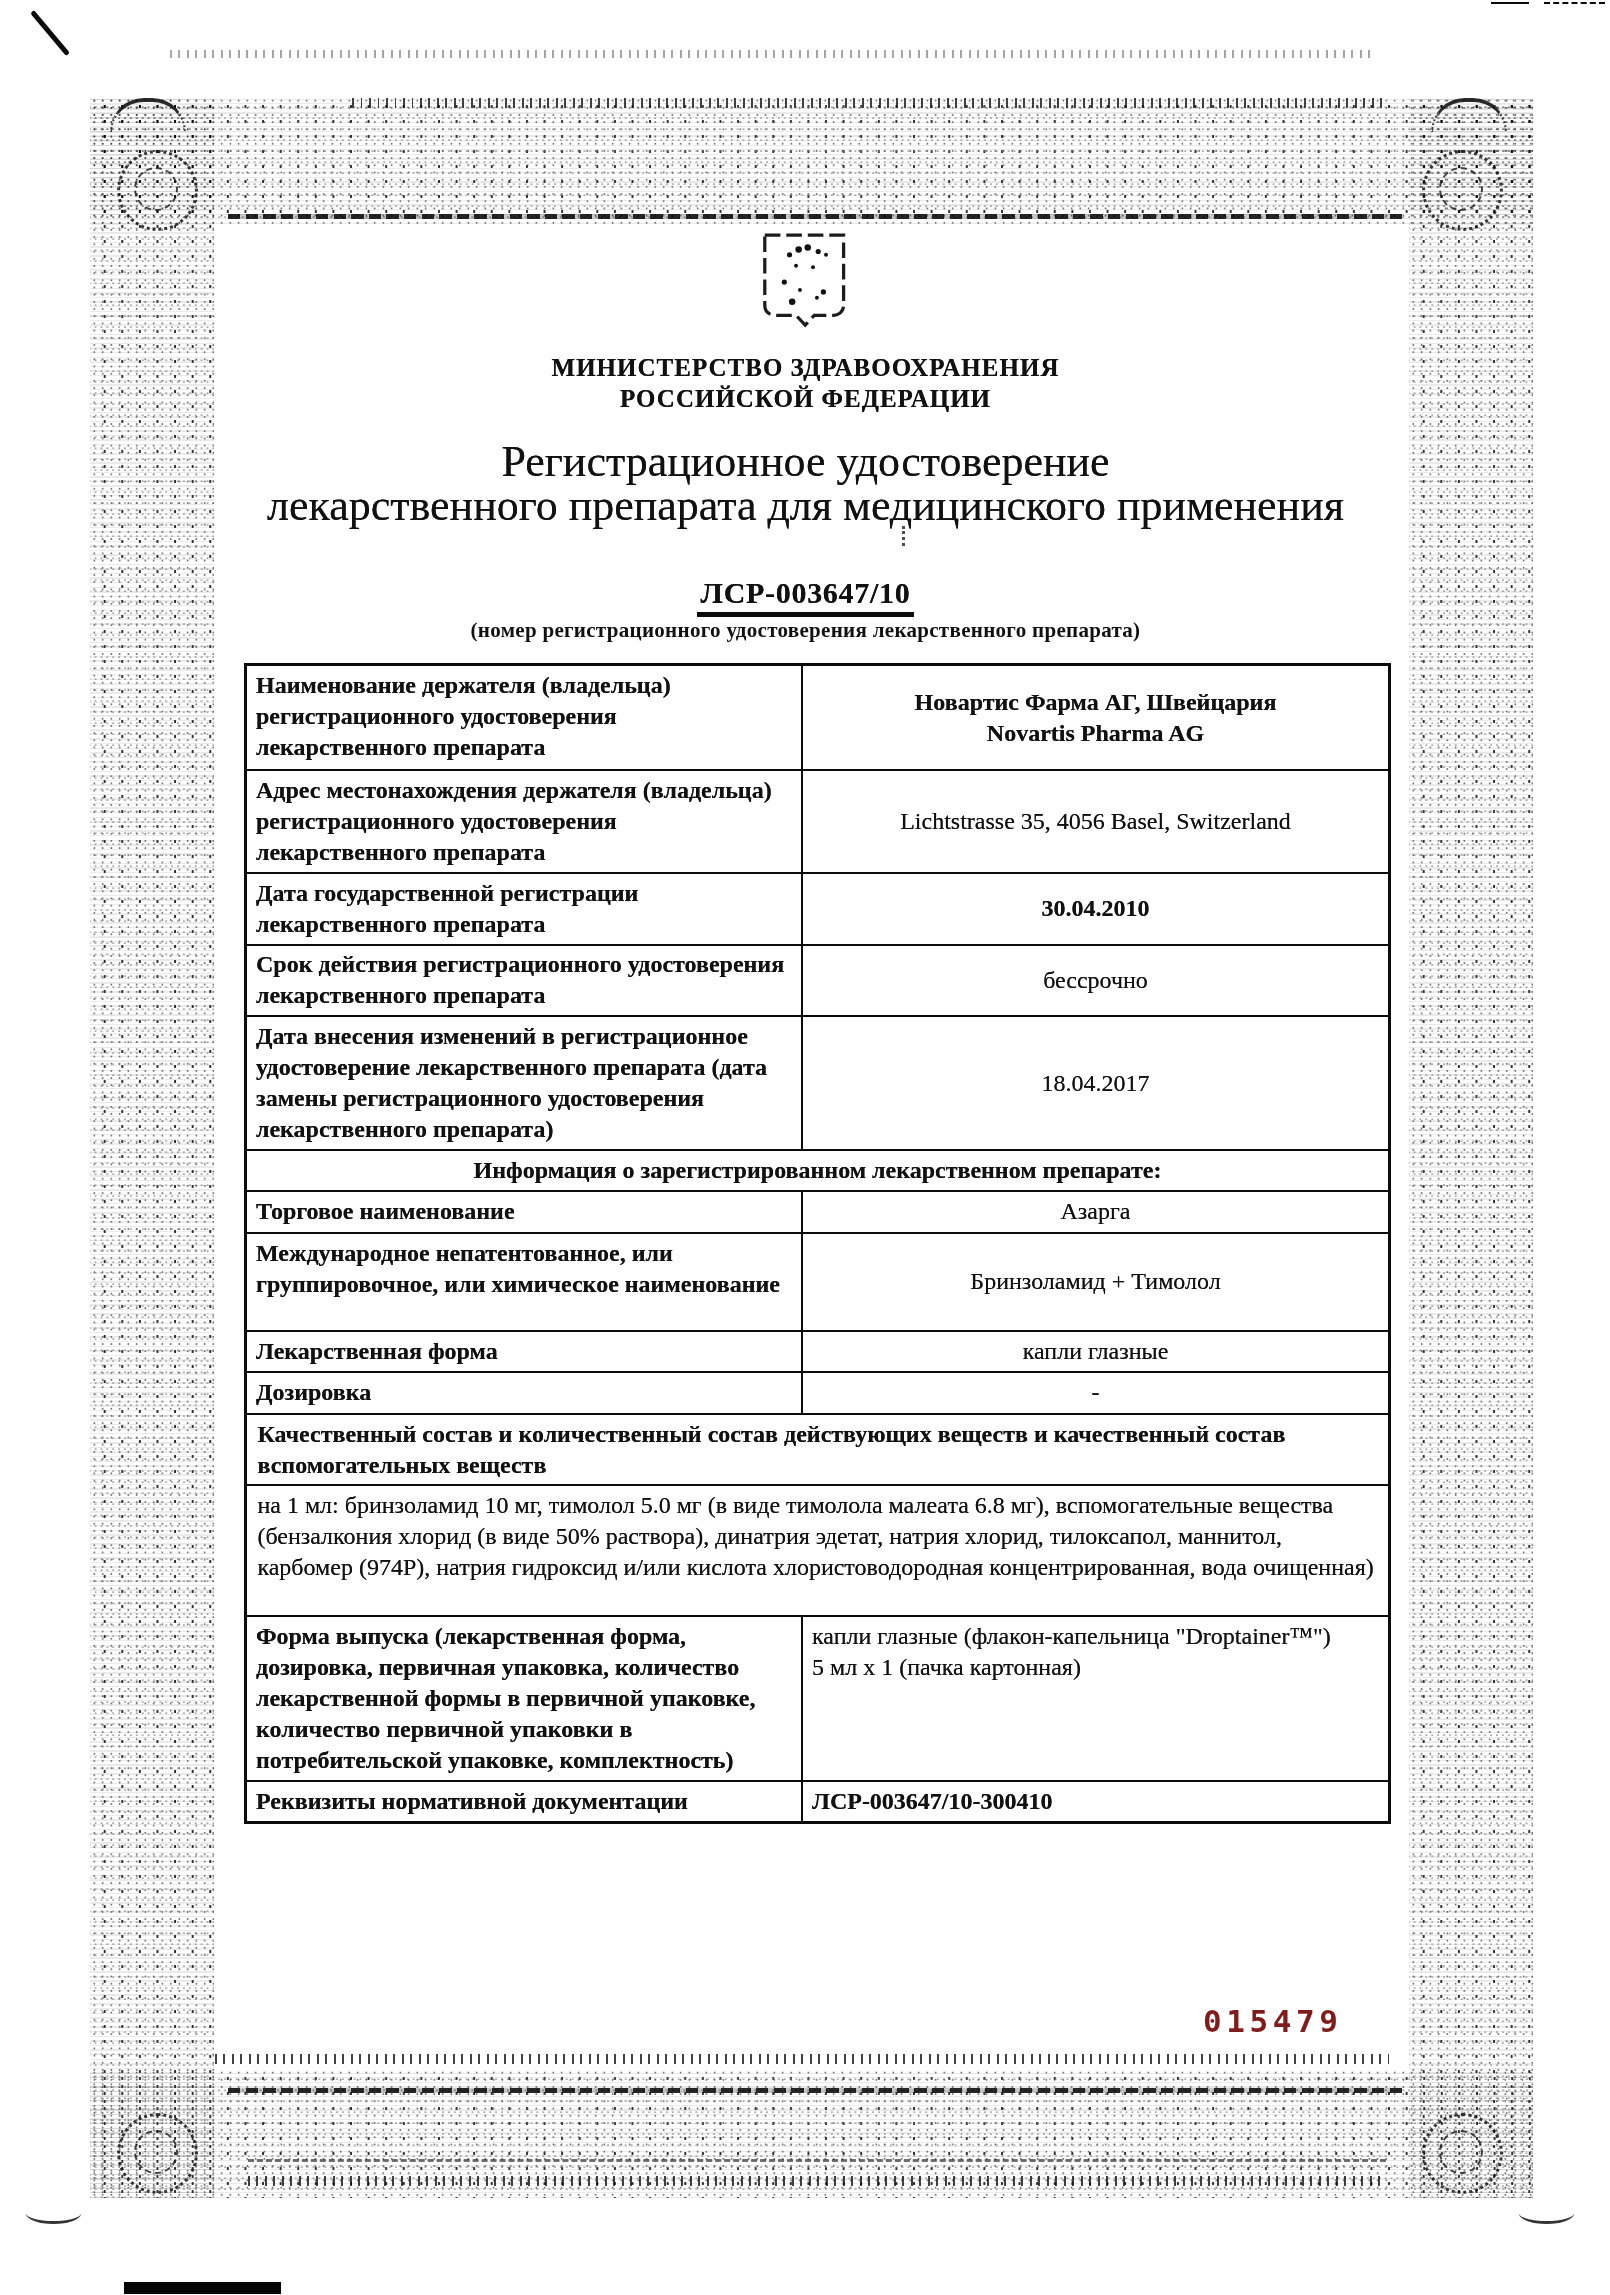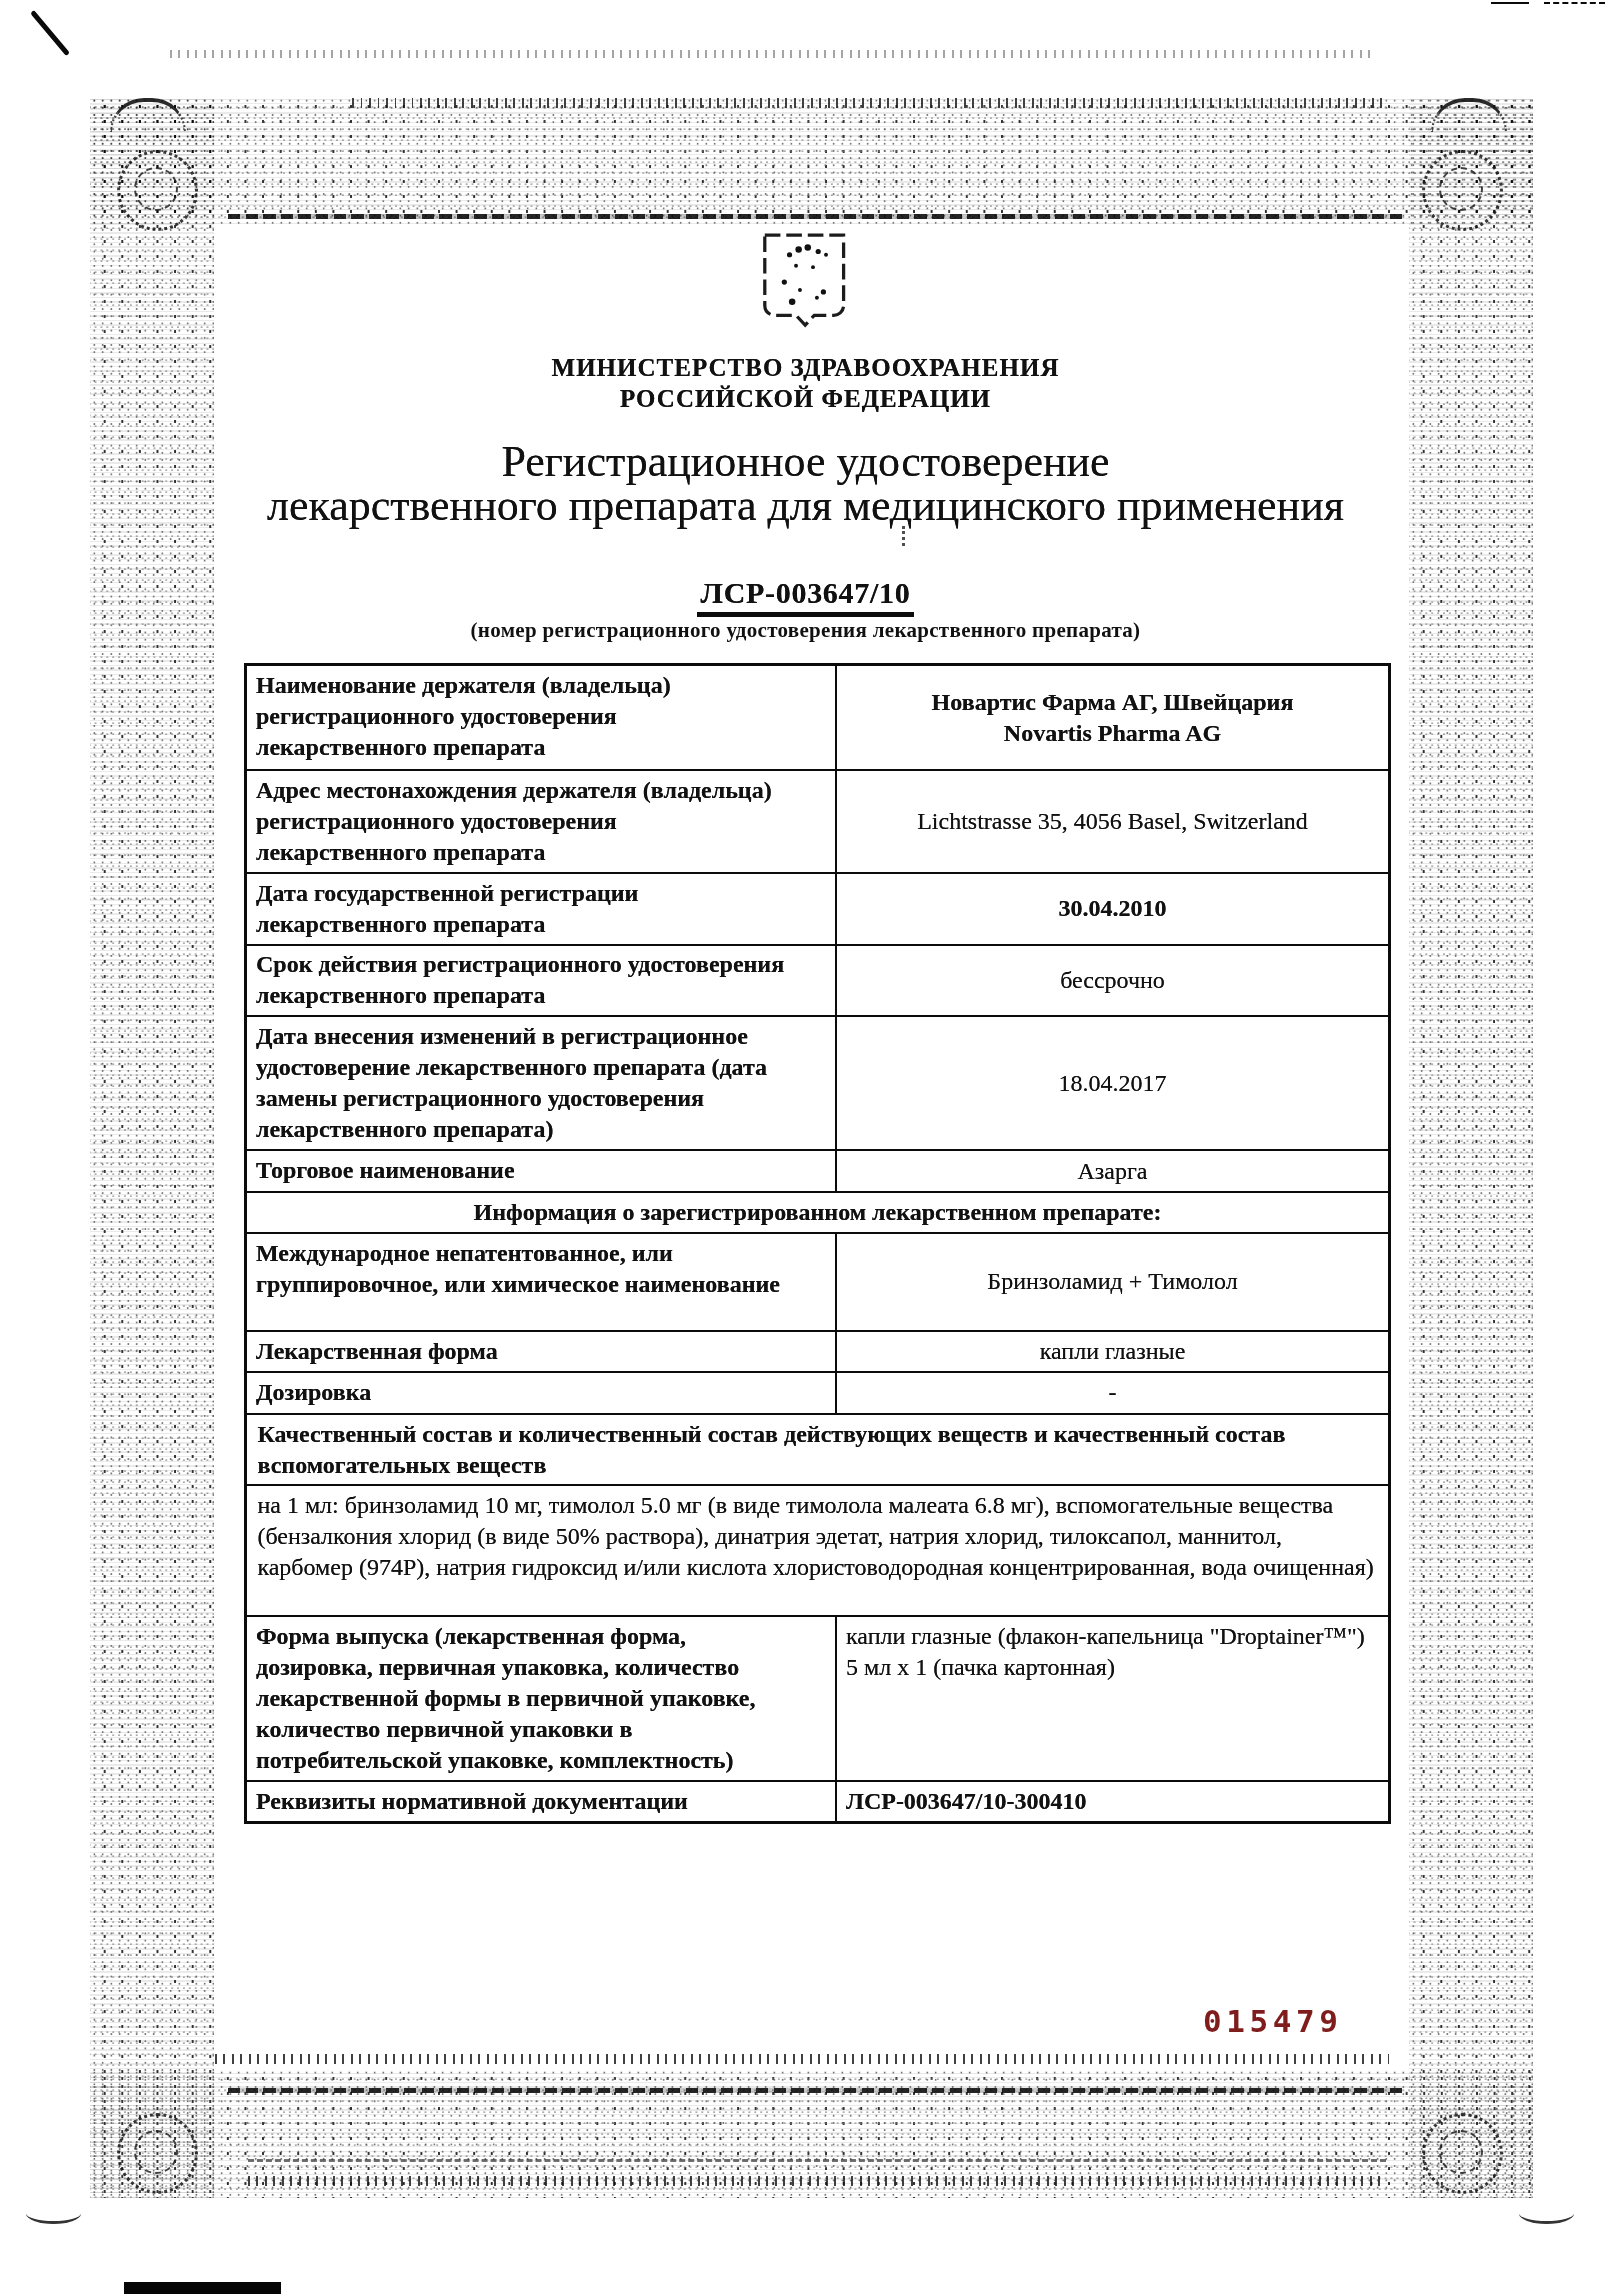--- a/index.html
+++ b/index.html
@@ -63,21 +63,21 @@
     font-size:21px; font-weight:bold; letter-spacing:0.3px; }
 
   
   .doc-table { position:absolute; left:244px; top:663px; width:1141px;
     border:3.3px solid #0b0b0b; font-size:24px; line-height:31px;
     text-shadow:0 0 0.4px rgba(0,0,0,.75); }
   .t-row { display:flex; border-top:2.6px solid #0b0b0b; box-sizing:border-box; }
   .t-row.first { border-top:none; }
   .t-label { width:554px; box-sizing:border-box; padding:3.9px 9px; font-weight:bold; }
   .t-value { flex:1; border-left:2px solid #0b0b0b; box-sizing:border-box; padding:3.9px 9px;
-    display:flex; flex-direction:column; justify-content:center; align-items:center; text-align:center;margin-left:34px; }
+    display:flex; flex-direction:column; justify-content:center; align-items:center; text-align:center; }
   .t-value.left { align-items:flex-start; text-align:left; }
   .t-value.top { justify-content:flex-start; }
   .t-full { width:100%; box-sizing:border-box; padding:3.9px 10.4px; }
   .t-full.center { text-align:center; font-weight:bold; display:flex; align-items:center; justify-content:center; }
   .t-full.head { font-weight:bold;border-radius:25px; }
   .bold { font-weight:bold; }
   .r0{min-height:103px}.r1{min-height:97px}.r2{min-height:68px}.r3{min-height:65px}
   .r4{min-height:130px}.r5{min-height:40px}.r6{min-height:42px}.r7{min-height:98px}
   .r8{min-height:40px}.r9{min-height:42px}.r10{min-height:68px}.r11{min-height:131px}
   .r12{min-height:157px}.r13{min-height:40px}
@@ -175,27 +175,27 @@
     <div class="t-row r3">
       <div class="t-label">Срок действия регистрационного удостоверения лекарственного препарата</div>
       <div class="t-value">бессрочно</div>
     </div>
 
     <div class="t-row r4">
       <div class="t-label">Дата внесения изменений в регистрационное удостоверение лекарственного препарата (дата замены регистрационного удостоверения лекарственного препарата)</div>
       <div class="t-value">18.04.2017</div>
     </div>
 
+    <div class="t-row r5">
+      <div class="t-full center">Информация о зарегистрированном лекарственном препарате:</div>
+    </div>
+
     <div class="t-row r6">
       <div class="t-label">Торговое наименование</div>
       <div class="t-value">Азарга</div>
-    </div>
-
-    <div class="t-row r5">
-      <div class="t-full center">Информация о зарегистрированном лекарственном препарате:</div>
     </div>
 
     <div class="t-row r7">
       <div class="t-label">Международное непатентованное, или группировочное, или химическое наименование</div>
       <div class="t-value">Бринзоламид + Тимолол</div>
     </div>
 
     <div class="t-row r8">
       <div class="t-label">Лекарственная форма</div>
       <div class="t-value">капли глазные</div>

